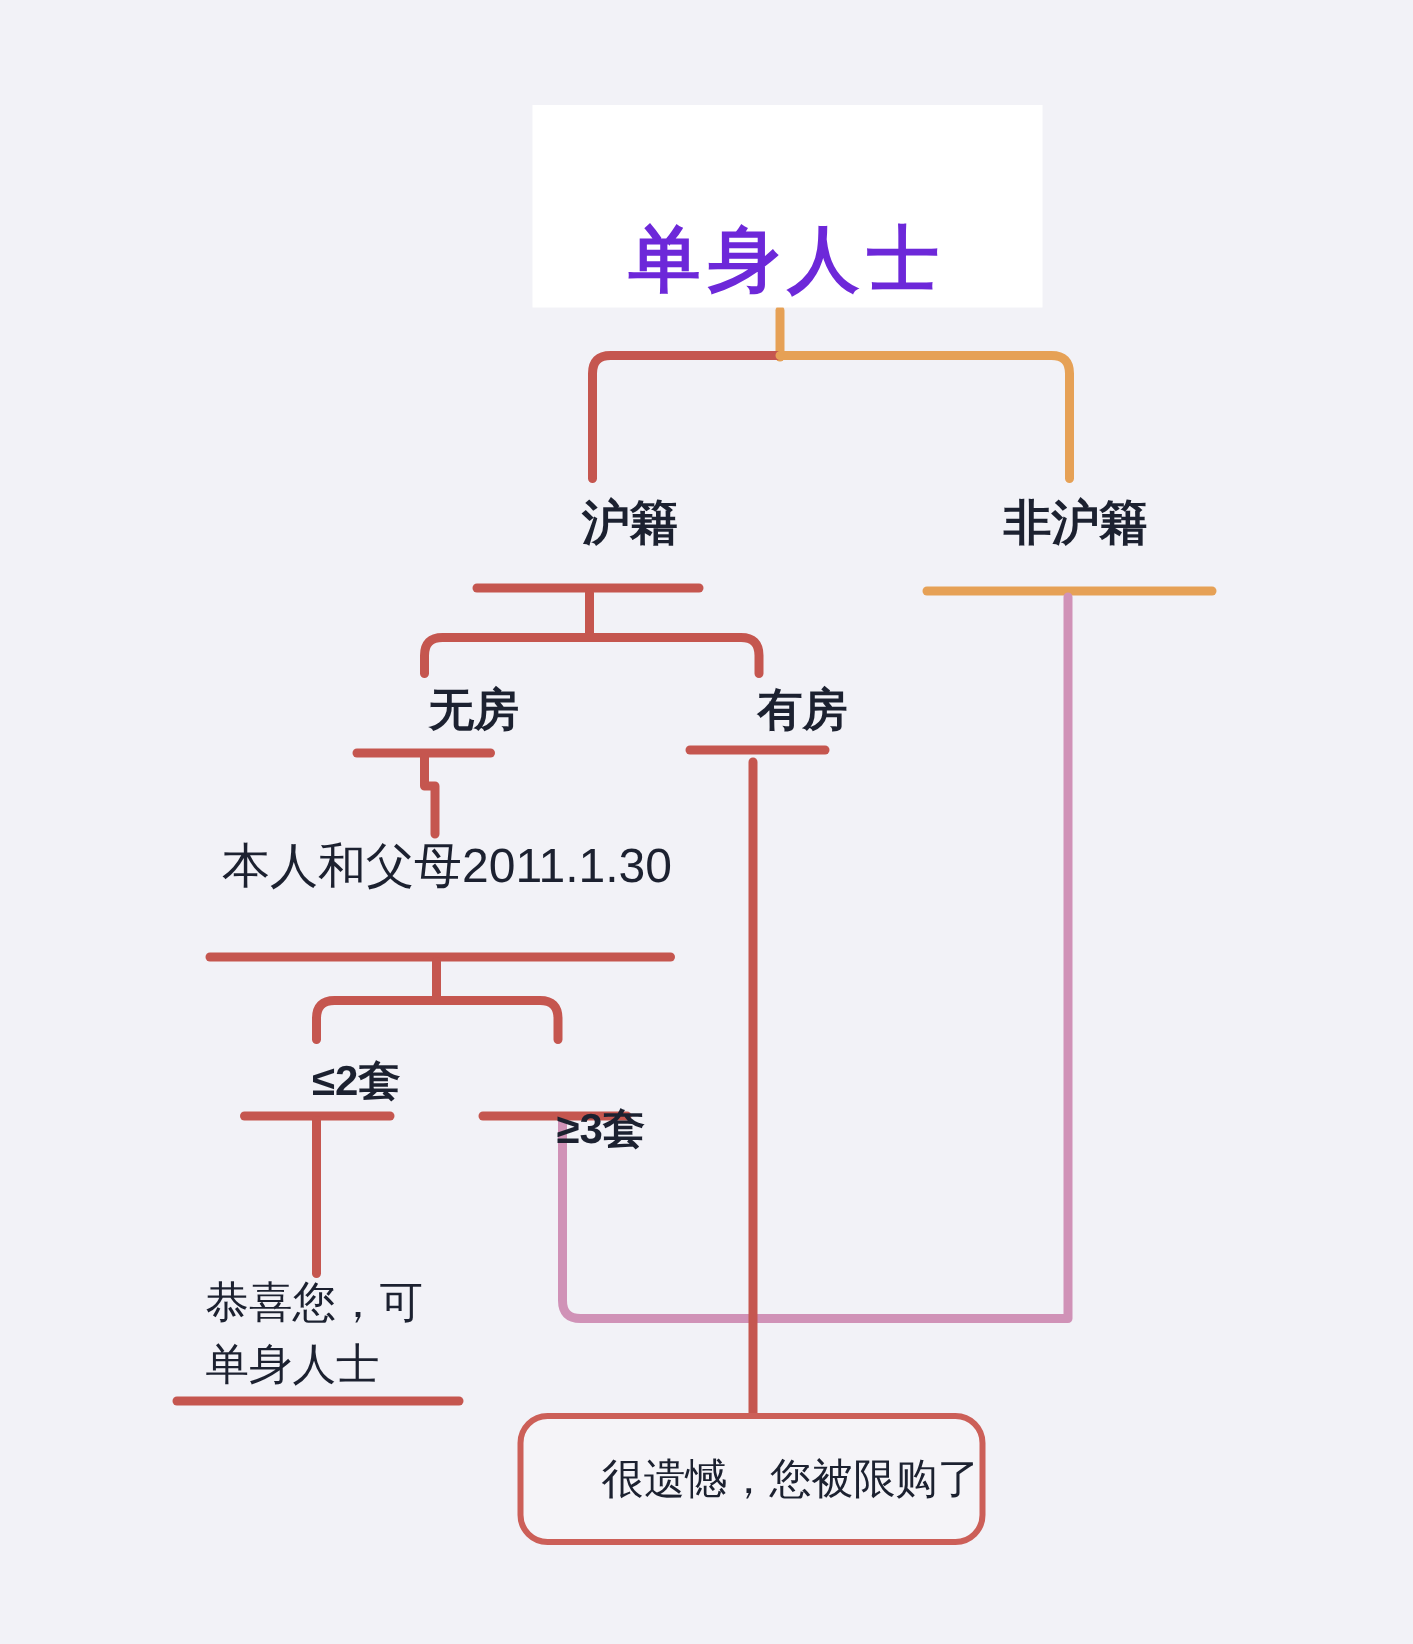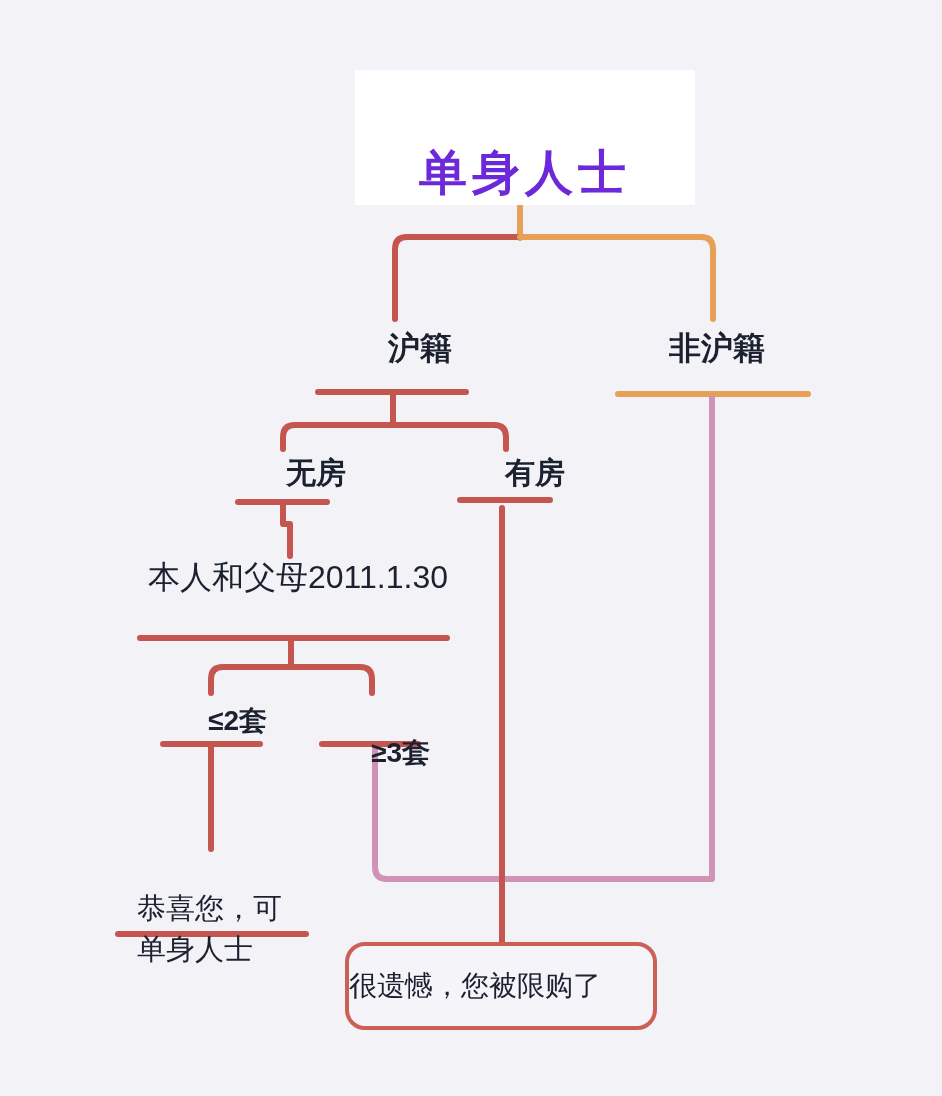--- a/index.html
+++ b/index.html
@@ -46,21 +46,21 @@
     position:absolute;
     font-size:32px;font-weight:500;line-height:42px;
     text-align:left;white-space:nowrap;
   }
   .result-box{
     position:absolute;left:345px;top:942px;width:312px;height:88px;
     box-sizing:border-box;
     border:4px solid var(--result_border);
     border-radius:20px;
     background:var(--result_bg);
-    display:flex;align-items:center;justify-content:flex-start;
+    display:flex;align-items:center;justify-content:flex-end;
     font-size:28px;font-weight:500;
   }
 </style>
 </head>
 <body>
 
 <div class="canvas">
 
   <svg class="connectors" viewBox="0 0 942 1096" xmlns="http://www.w3.org/2000/svg">
 
@@ -106,21 +106,21 @@
   <div class="node-label lbl-30" style="left:226px;top:453px;width:120px;">无房</div>
 
   <div class="multiline" style="left:148px;top:556px;">
     <div>本人和父母2011.1.30</div>
   </div>
 
   <div class="node-label lbl-28" style="left:147px;top:702px;width:120px;">≤2套</div>
 
   <div class="node-label lbl-28" style="left:310px;top:702px;width:120px;margin-top:32px;">≥3套</div>
 
-  <div class="multiline" style="left:137px;top:888px;line-height:41px;font-size:29px;">
+  <div class="multiline" style="left:137px;top:849px;line-height:41px;font-size:29px;">
     <div>恭喜您，可</div>
     <div>单身人士</div>
   </div>
 
   <div class="result-box">
     <span>很遗憾，您被限购了</span>
   </div>
 
 </div>
 

